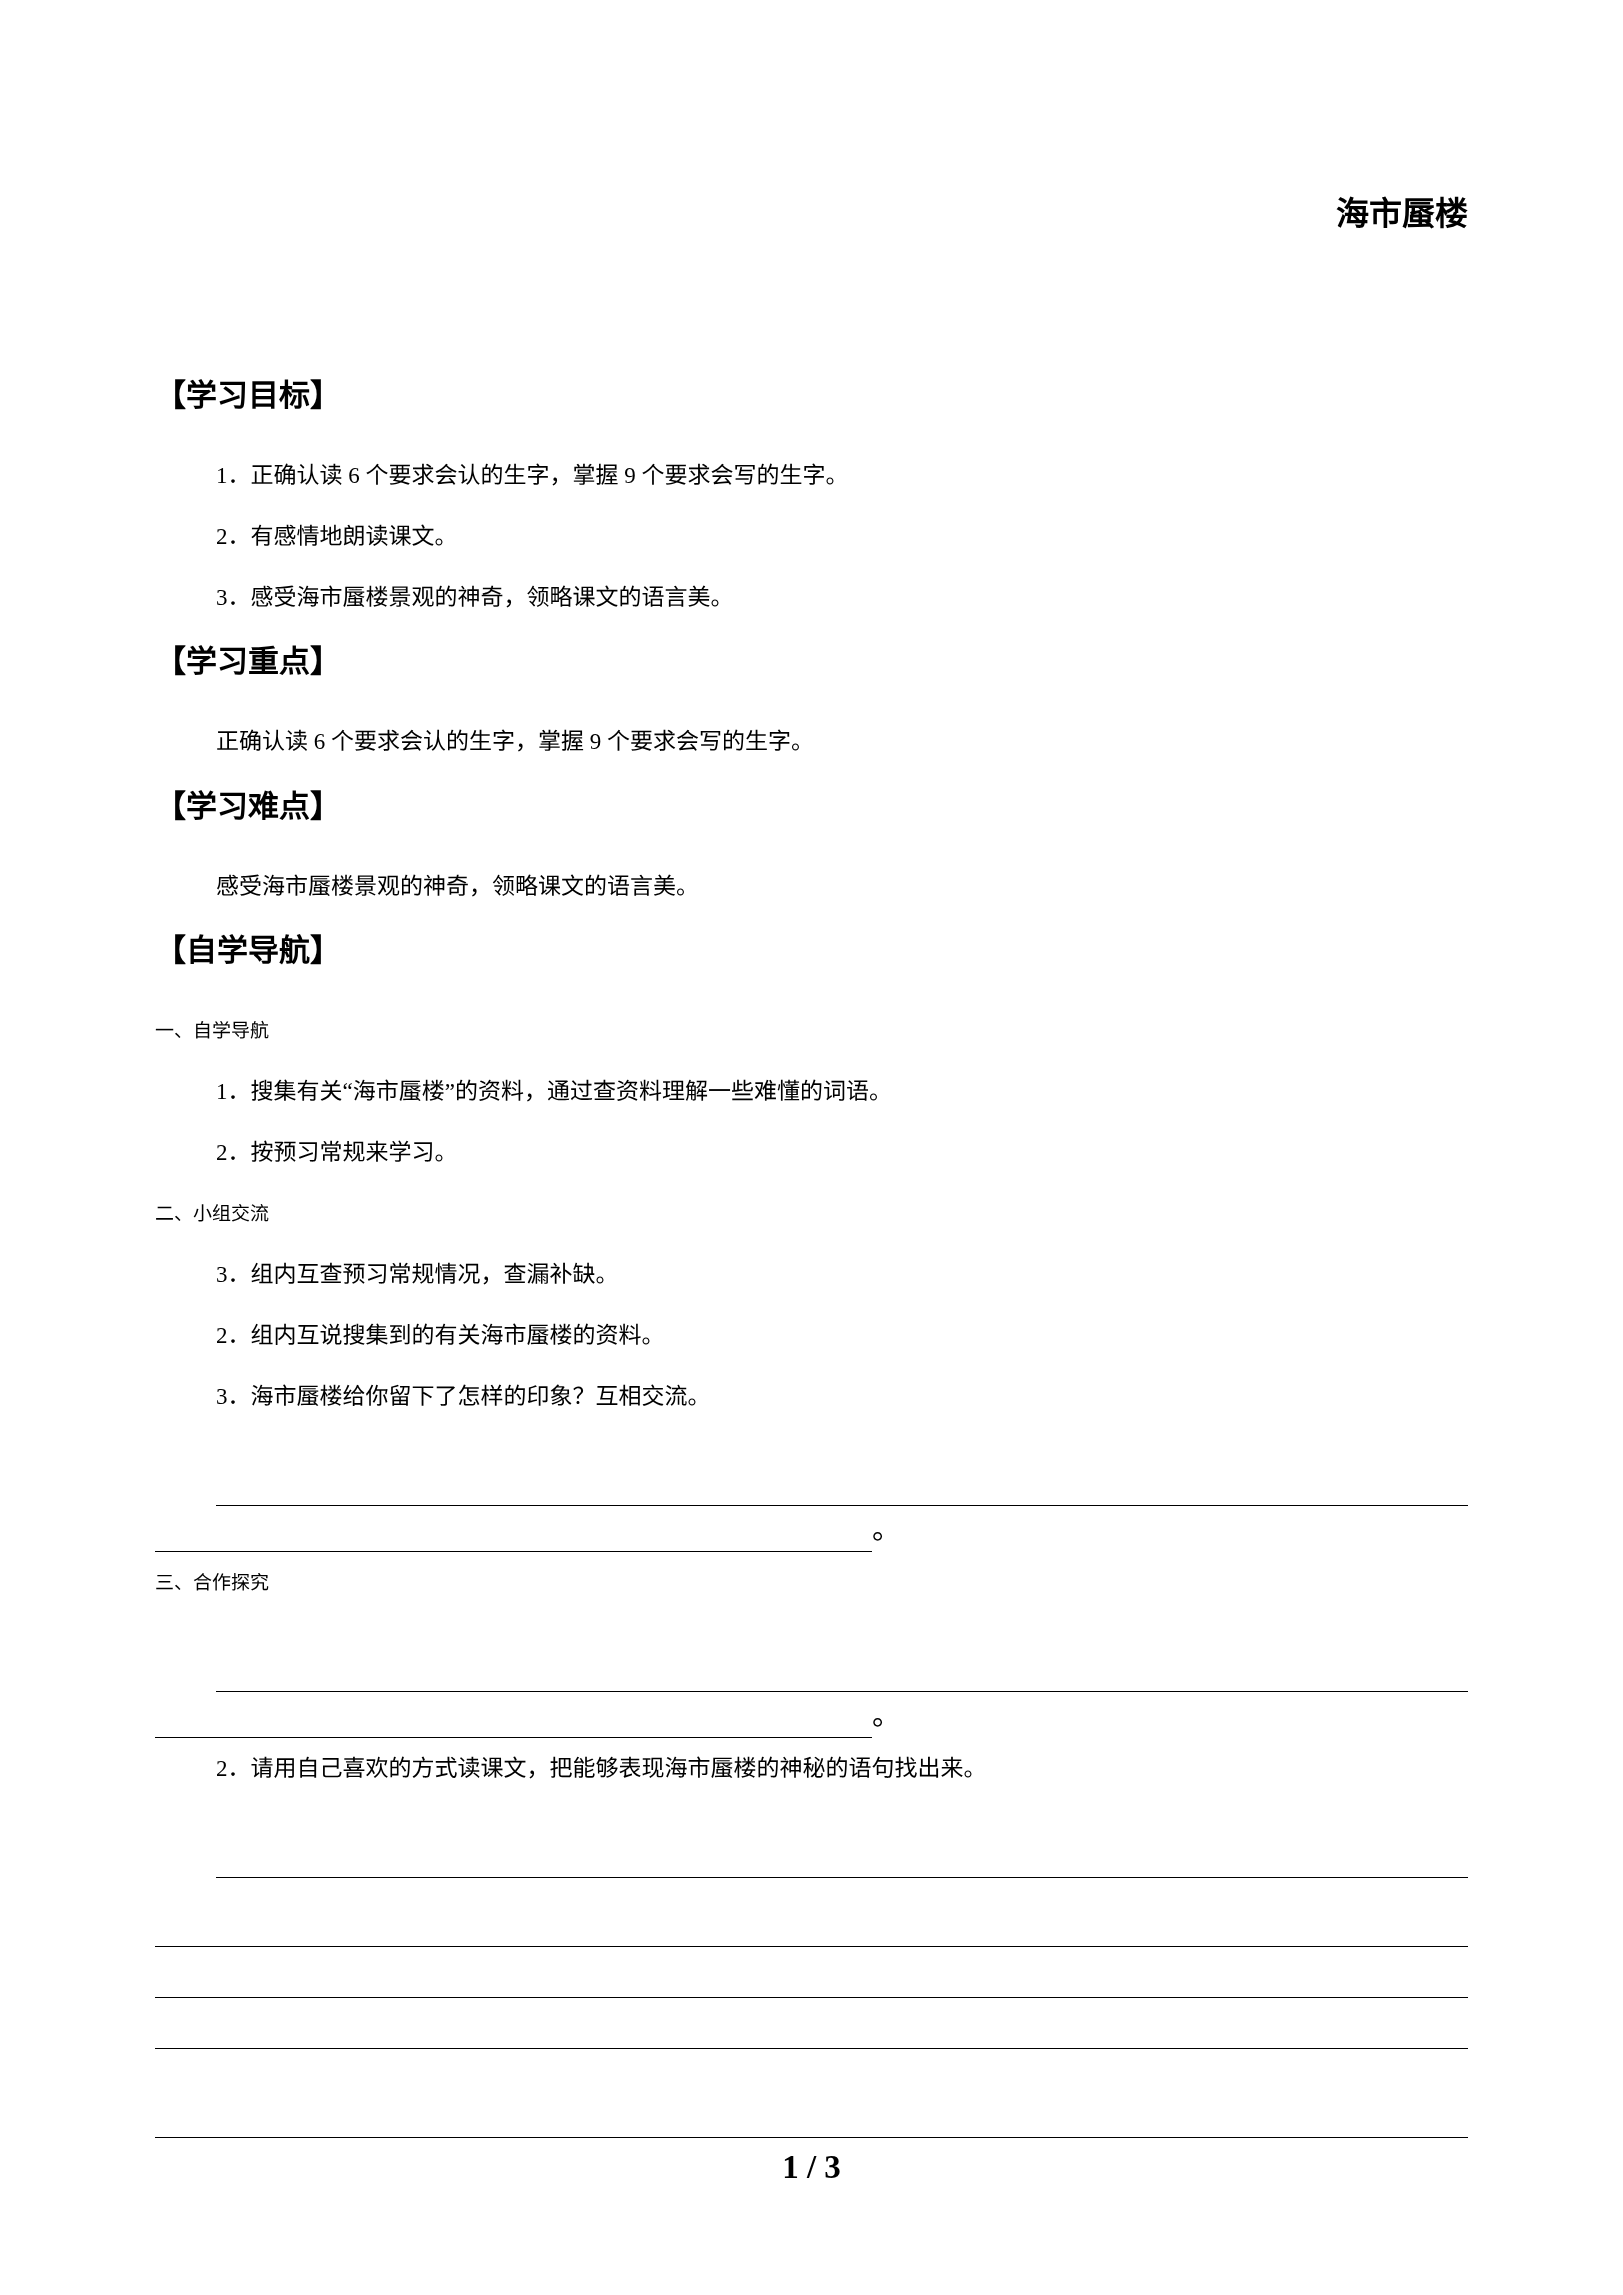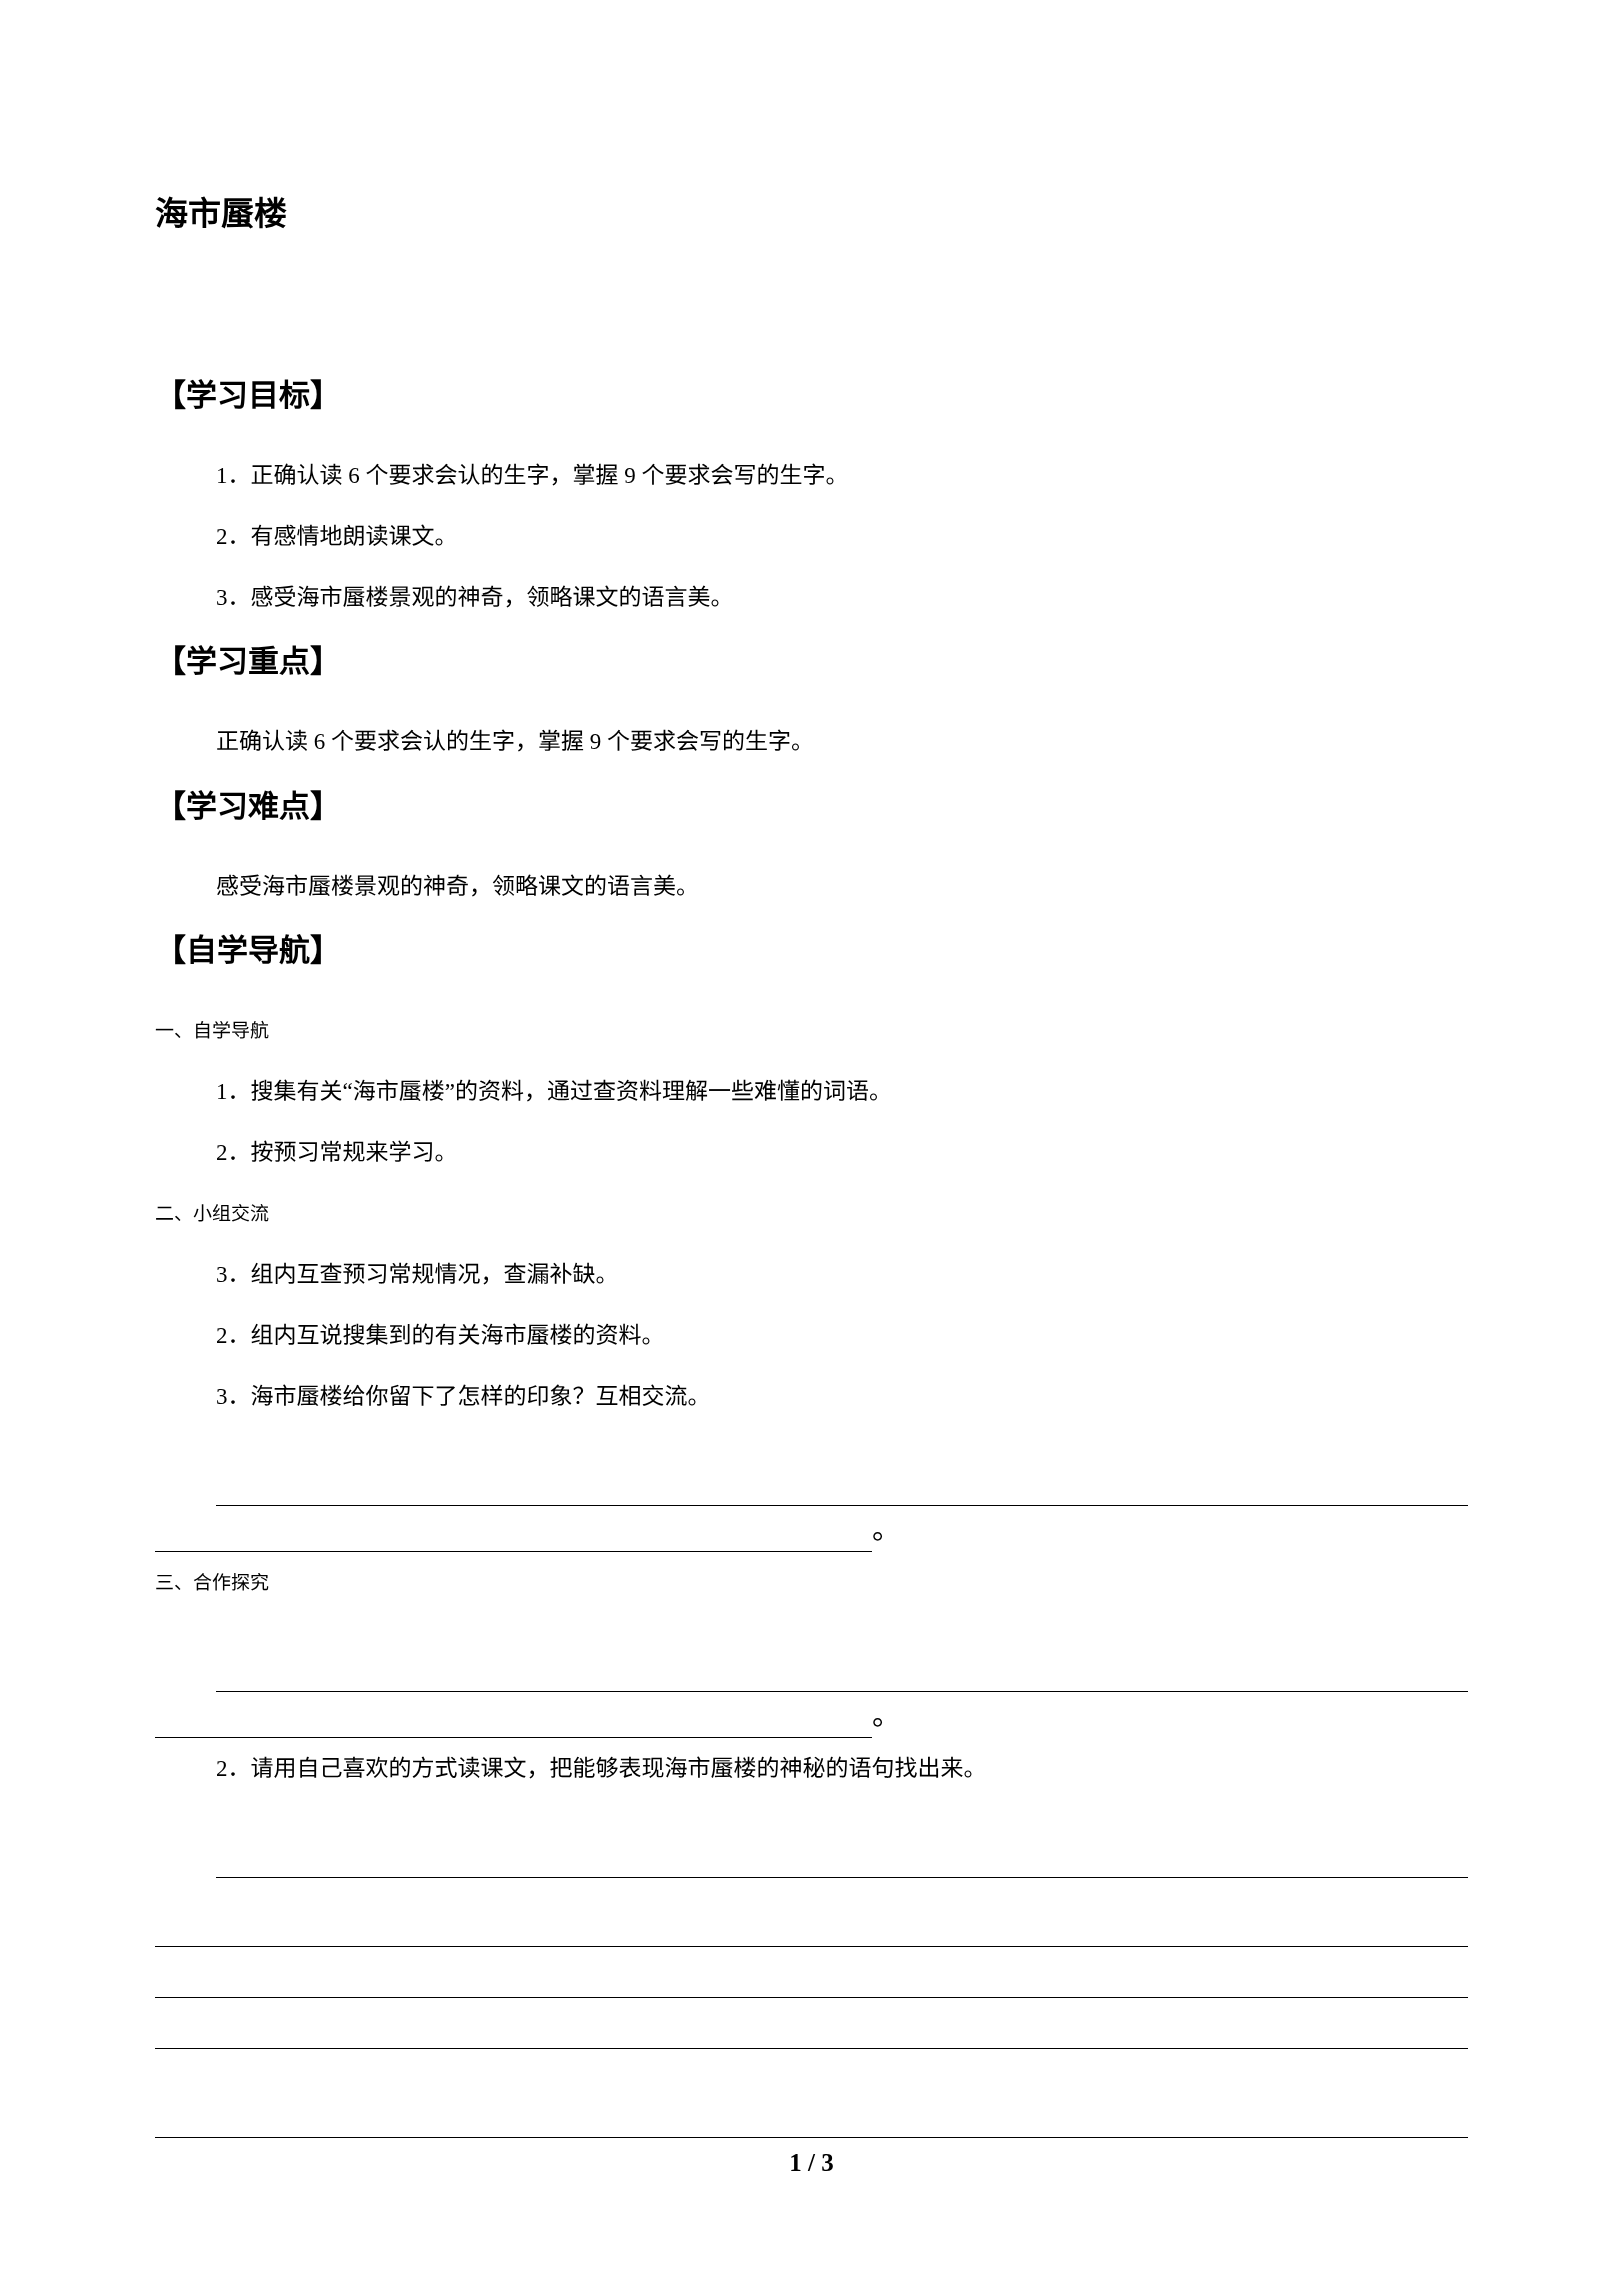--- a/index.html
+++ b/index.html
@@ -16,21 +16,21 @@
     color: #000000;
     font-family: "Liberation Serif", "DejaVu Serif", serif;
     padding: 184px 155px 0 155px;
     overflow: hidden;
   }
   .title {
     margin: 0 0 120px 0;
     font-size: 33px;
     line-height: 61px;
     font-weight: bold;
-    text-align: left;
+    text-align: right;
   }
   .sec {
     margin: 3.4px 0 19px 0;
     font-size: 31px;
     line-height: 61px;
     font-weight: bold;
   }
   .part {
     margin: 0;
     font-size: 19px;
@@ -75,21 +75,21 @@
     vertical-align: bottom;
   }
   .footer {
     position: absolute;
     left: 155px;
     right: 155px;
     top: 2137px;
     border-top: 1.4px solid #000000;
     text-align: center;
     padding-top: 11px;
-    font-size: 25px;
+    font-size: 33px;
     font-weight: bold;
   }
 </style>
 </head>
 <body>
 
 <div class="page">
 
   <h1 class="title">海市蜃楼</h1>
 

